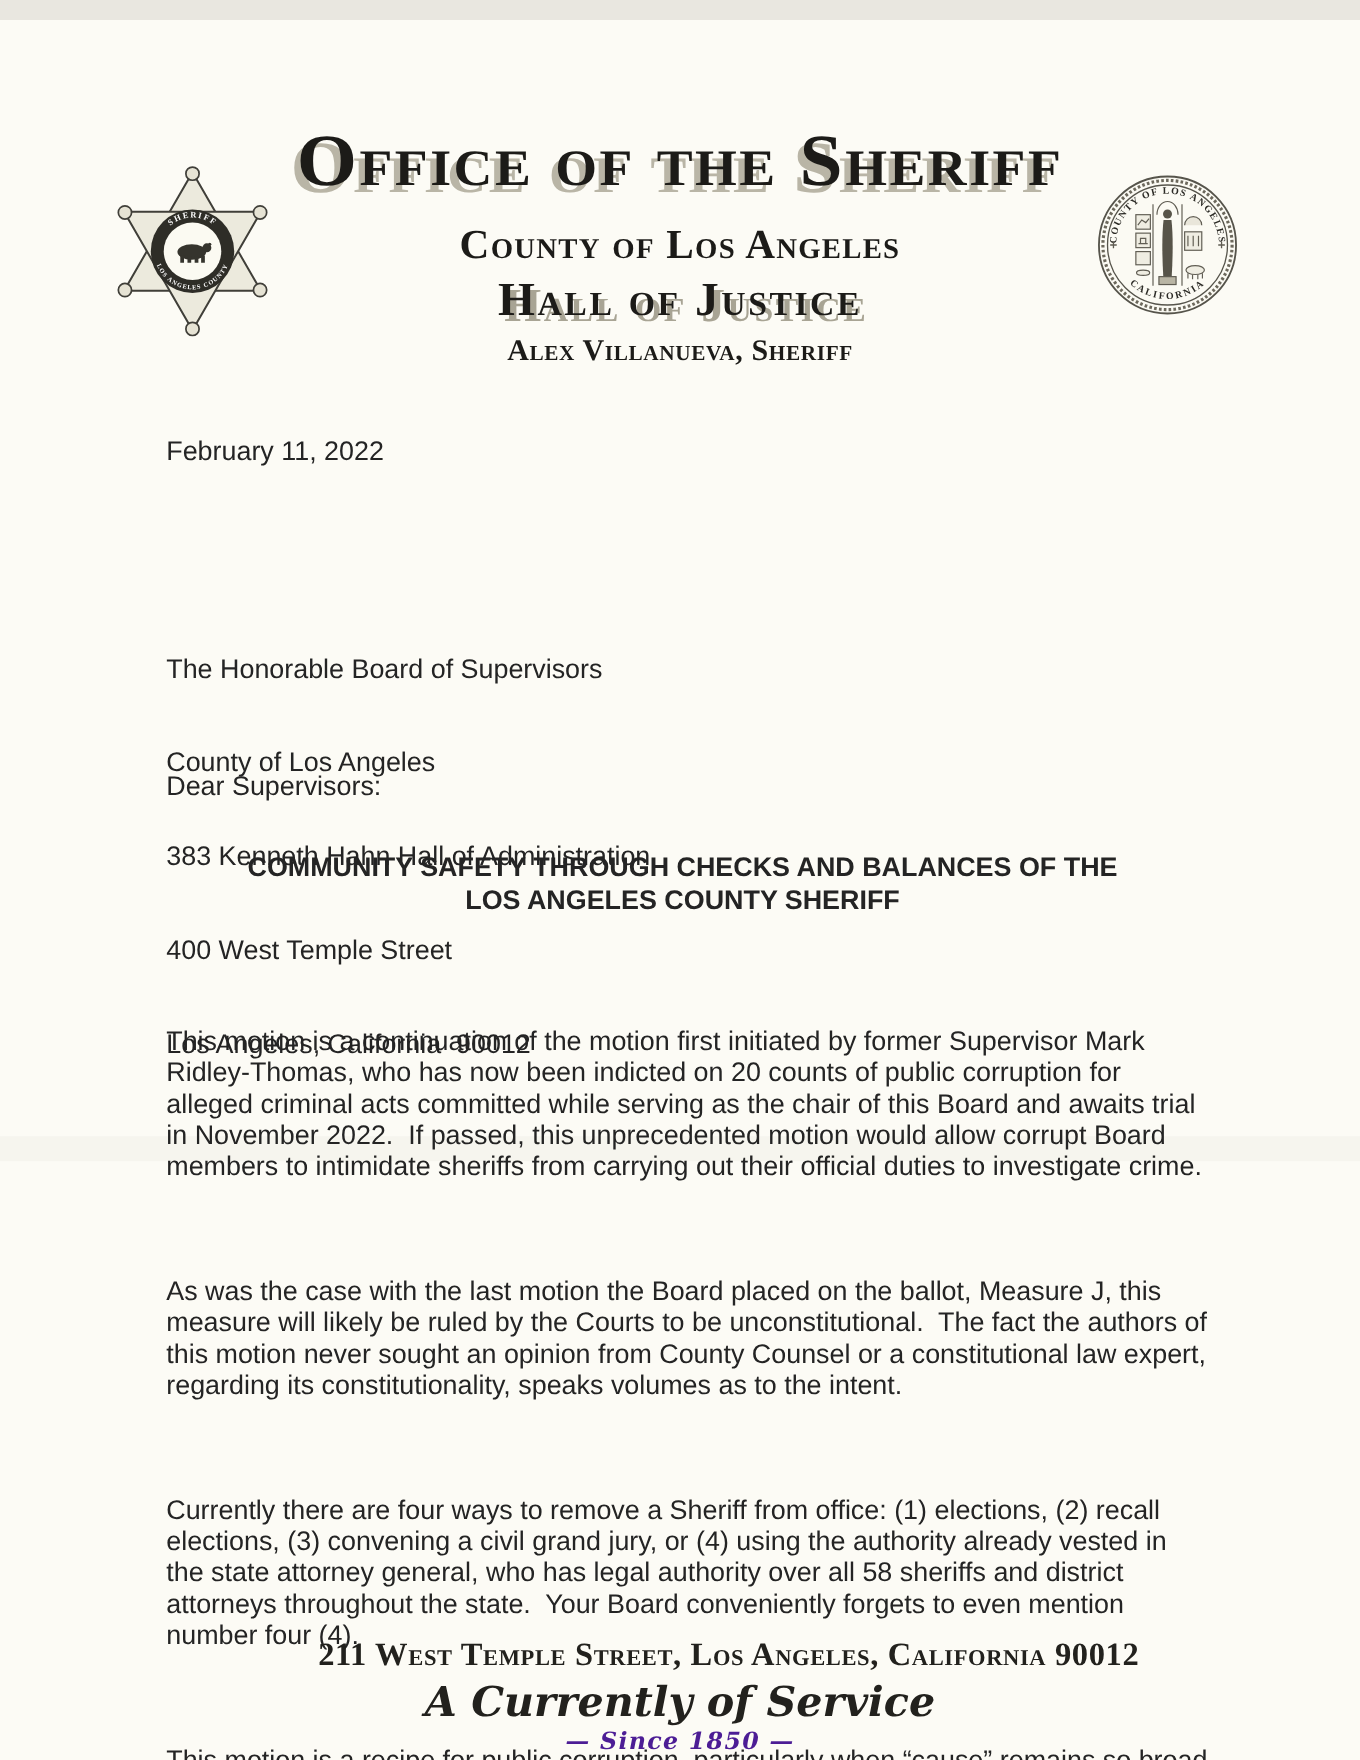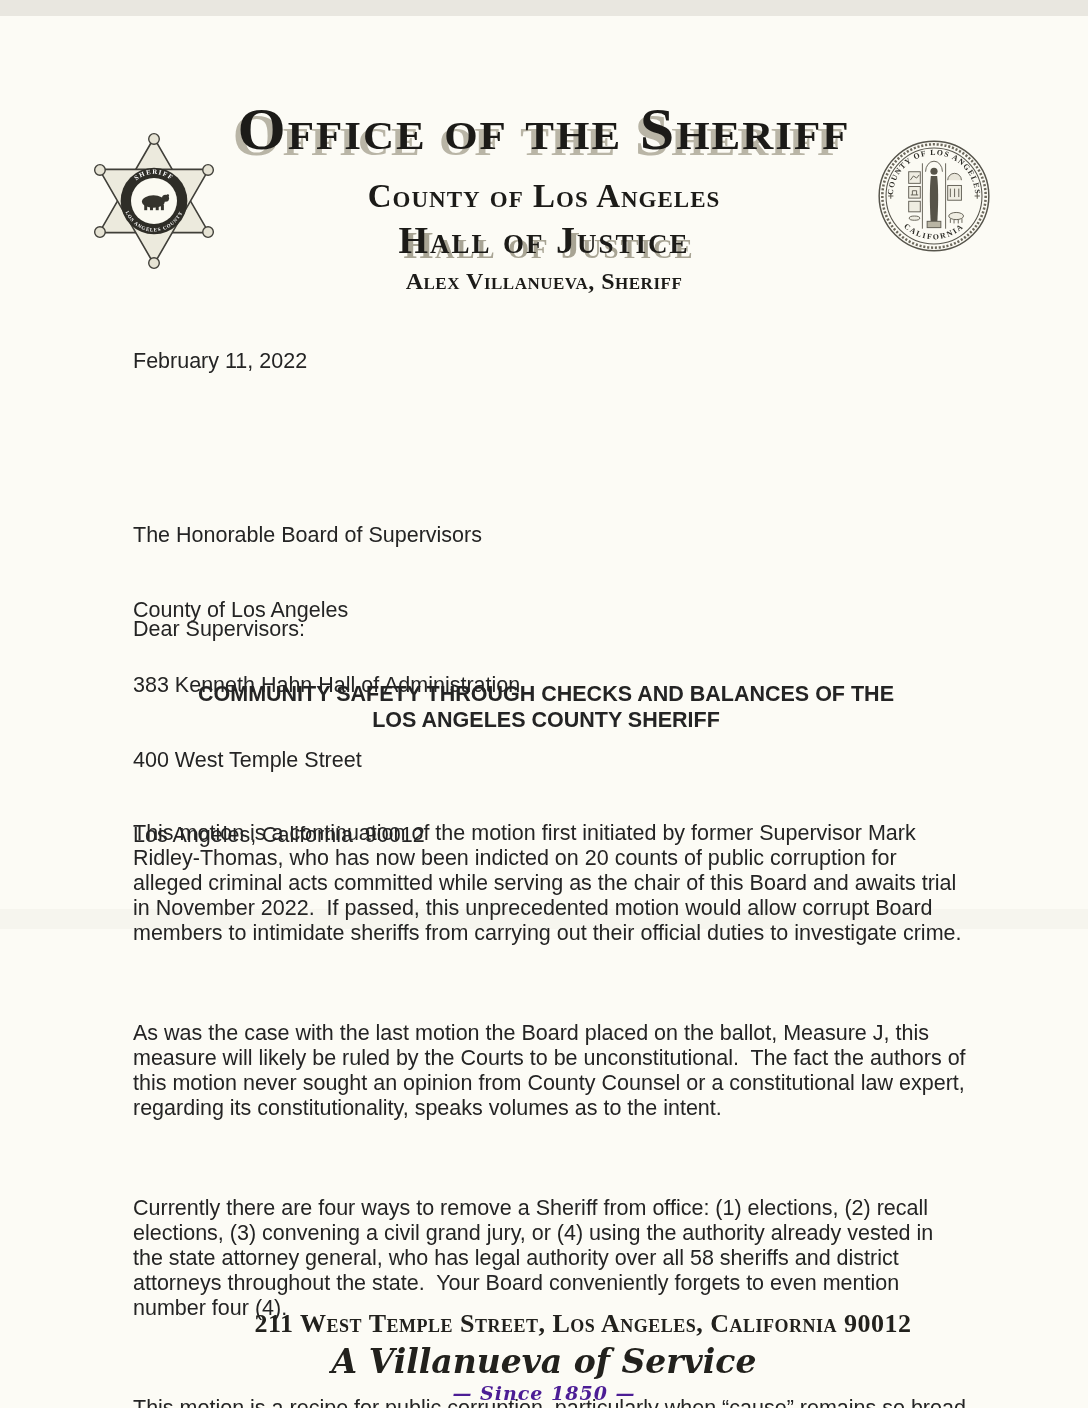--- a/index.html
+++ b/index.html
@@ -230,16 +230,16 @@
   </div>
 
   <div class="paragraphs body-copy">
     <p>This motion is a continuation of the motion first initiated by former Supervisor Mark Ridley-Thomas, who has now been indicted on 20 counts of public corruption for alleged criminal acts committed while serving as the chair of this Board and awaits trial in November 2022.  If passed, this unprecedented motion would allow corrupt Board members to intimidate sheriffs from carrying out their official duties to investigate crime.</p>
     <p>As was the case with the last motion the Board placed on the ballot, Measure J, this measure will likely be ruled by the Courts to be unconstitutional.  The fact the authors of this motion never sought an opinion from County Counsel or a constitutional law expert, regarding its constitutionality, speaks volumes as to the intent.</p>
     <p>Currently there are four ways to remove a Sheriff from office: (1) elections, (2) recall elections, (3) convening a civil grand jury, or (4) using the authority already vested in the state attorney general, who has legal authority over all 58 sheriffs and district attorneys throughout the state.  Your Board conveniently forgets to even mention number four (4).</p>
     <p>This motion is a recipe for public corruption, particularly when “cause” remains so broad and undefined.  Allowing political appointees with an agenda to determine “cause” is fundamentally flawed.</p>
   </div>
 
   <div class="ftr-address">211 West Temple Street, Los Angeles, California 90012</div>
-  <div class="ftr-motto">A Villanueva of Service</div>
+  <div class="ftr-motto">A Currently of Service</div>
   <div class="ftr-since">— Since 1850 —</div>
 
 </div>
 
 </body></html>

